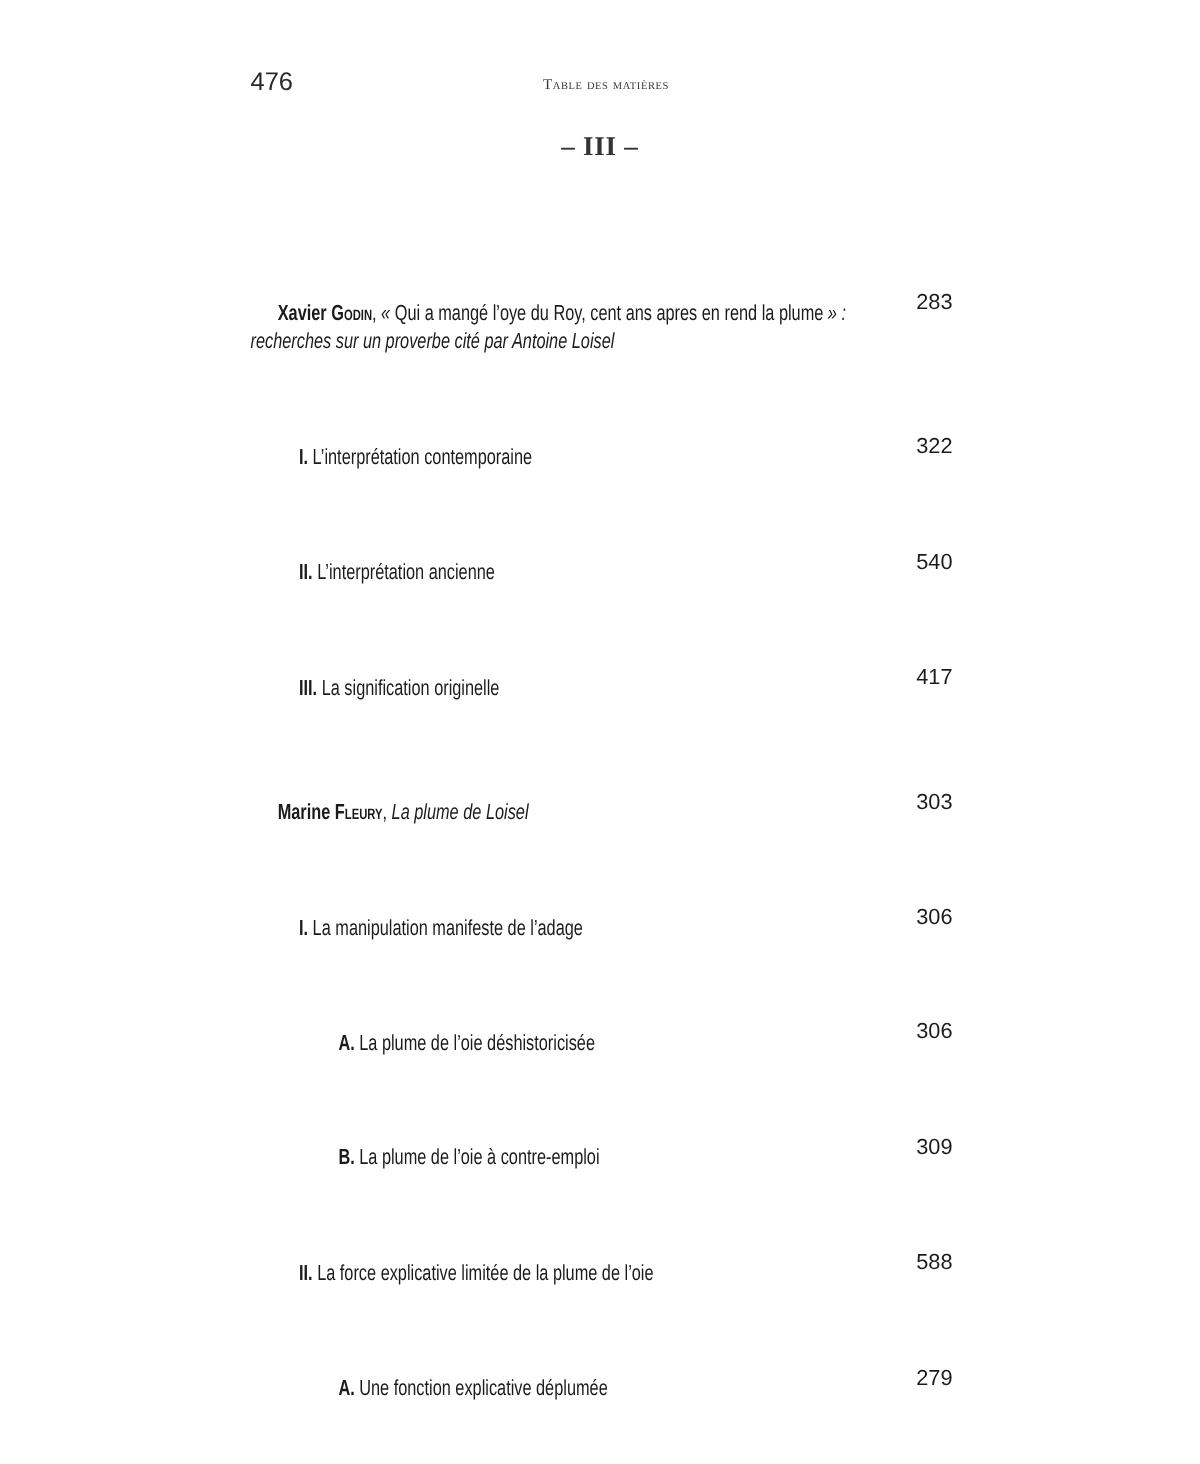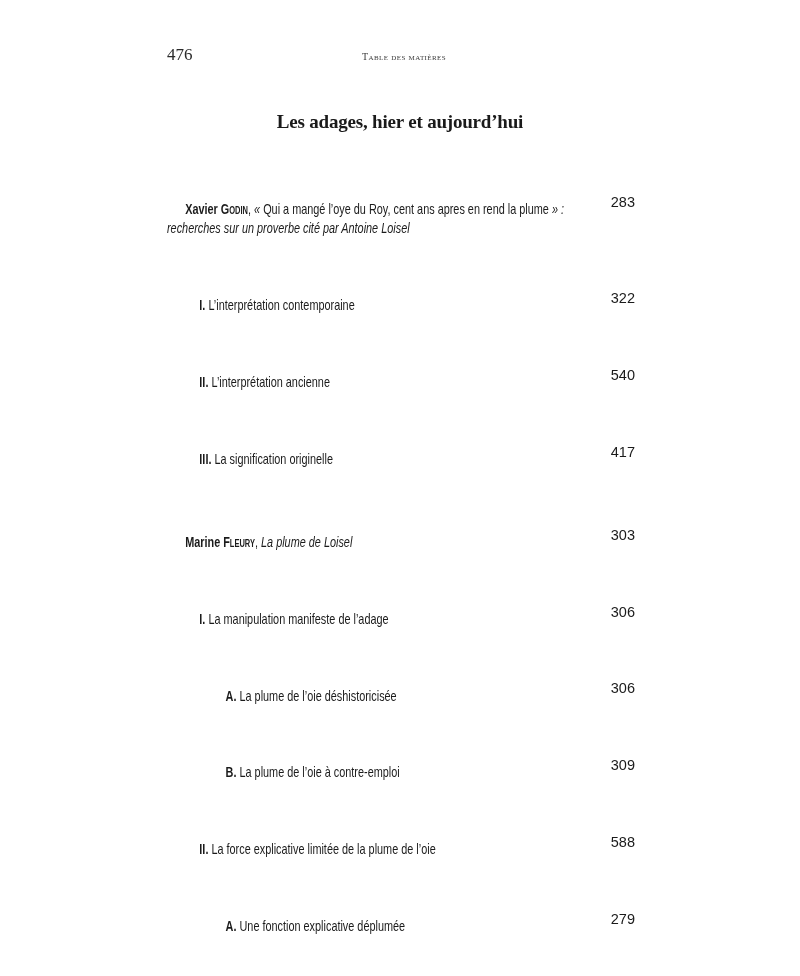--- a/index.html
+++ b/index.html
@@ -6,21 +6,21 @@
   html,body { background:#ffffff; }
   body {
     width:800px; height:976px; position:relative; overflow:hidden;
     font-family:"Liberation Sans", sans-serif; color:#1b1b1b;
   }
   .page { position:absolute; inset:0; background:#ffffff; }
 
   
   .folio {
     position:absolute; left:167px; top:45px;
-    font-family:Liberation Serif, serif; font-size:17px; color:#2a2a2a;
+    font-family:Liberation Sans, sans-serif; font-size:17px; color:#2a2a2a;
   }
   .runhead {
     position:absolute; left:0; top:51px; width:808px; text-align:center;
     font-family:"Liberation Serif", serif; font-size:10px;
     font-variant:small-caps; letter-spacing:0.4px; color:#3a3a3a;
   }
   .part-number {
     position:absolute; left:0; top:87px; width:800px; text-align:center;
     font-family:"Liberation Serif", serif; font-size:18px; font-weight:700;
     letter-spacing:0.5px; color:#333333;
@@ -51,21 +51,21 @@
   .si  { font-style:italic; }
   .sr  { }
   .mk  { font-weight:700; font-style:normal; }
 </style>
 </head>
 <body>
 
 <div class="page">
   <div class="folio">476</div>
   <div class="runhead">Table des matières</div>
-  <div class="part-title">Les adages, hier et aujourd’hui</div>
+  <div class="part-number">– III –</div>
   <div class="toc">
   <div class="block">
     <div class="row head">
       <span class="txt"><span class="sb">Xavier </span><span class="sbsc">Godin</span><span class="sr">, </span><span class="si">« </span><span class="sr">Qui a mangé l’oye du Roy, cent ans apres en rend la plume</span><span class="si"> » :
 recherches sur un proverbe cité par Antoine Loisel</span></span>
       <span class="pg">283</span>
     </div>
 
   <div class="row item lvl1">
     <span class="txt"><b class="mk">I.</b><span class="itxt"> L’interprétation contemporaine</span></span>

